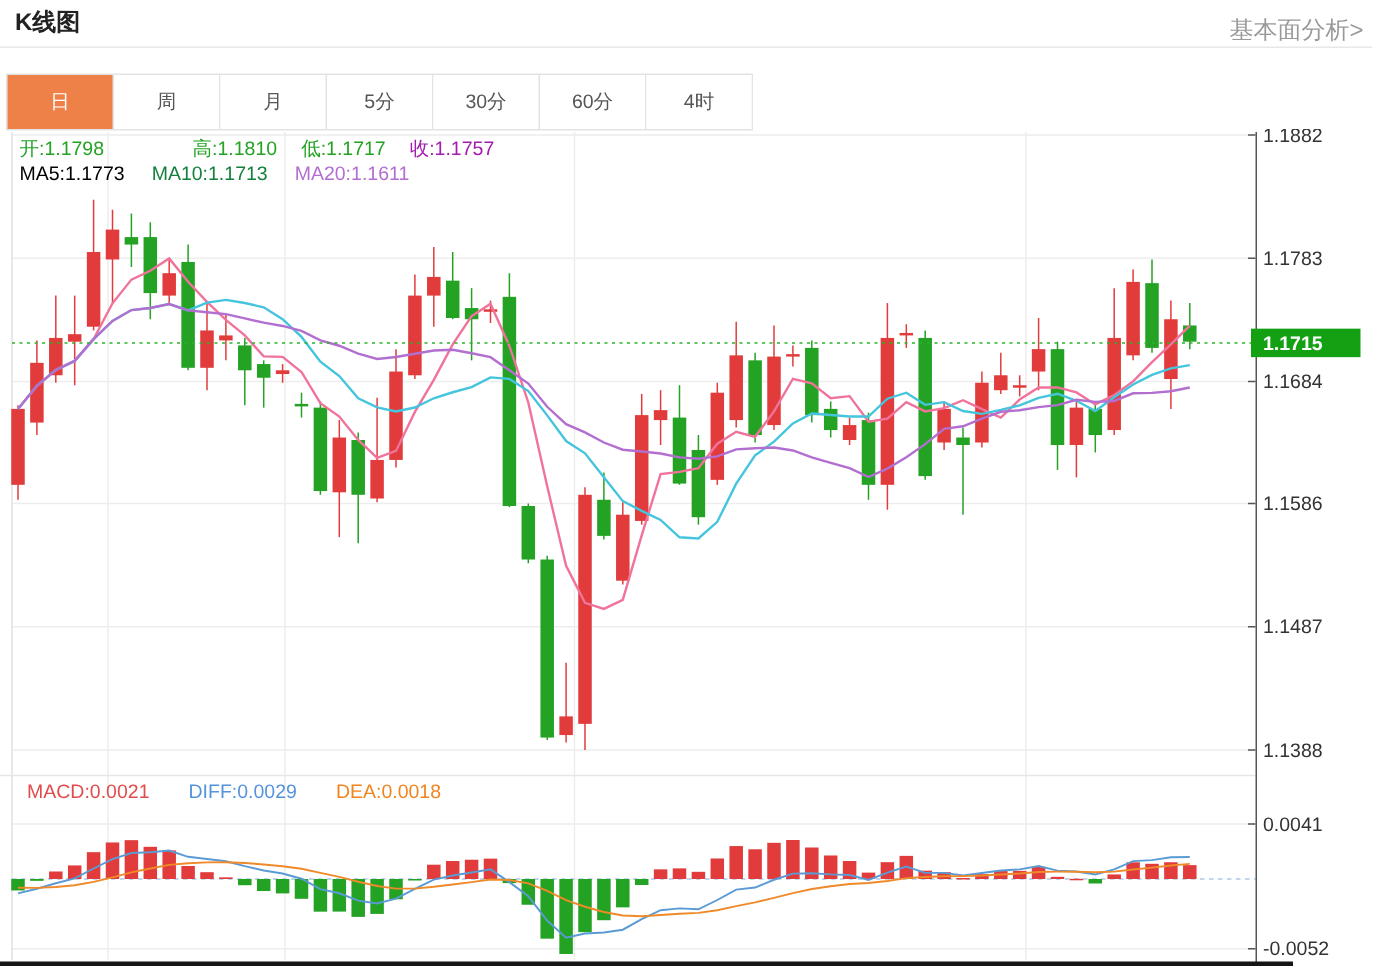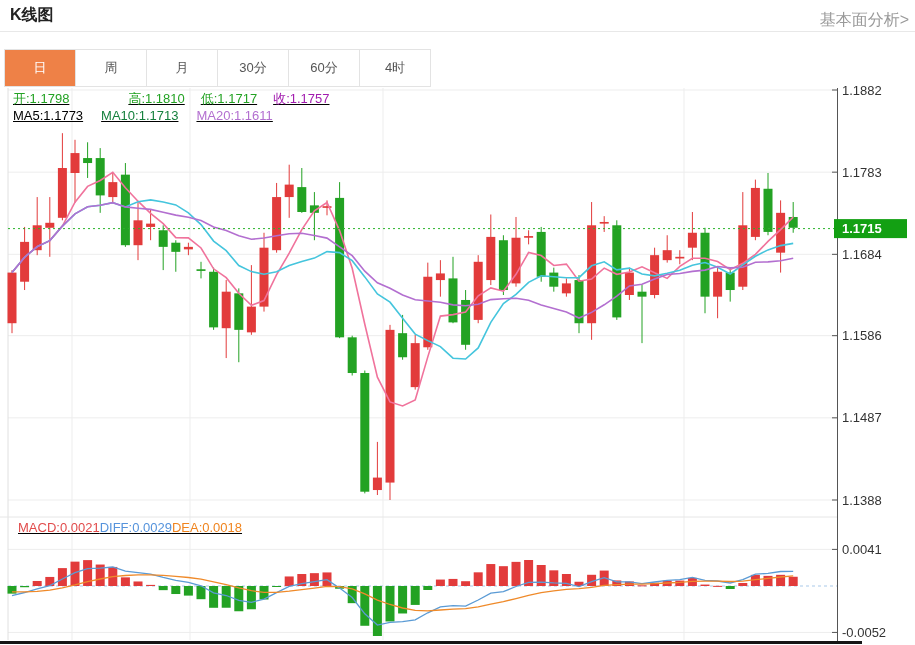--- a/index.html
+++ b/index.html
@@ -6,37 +6,38 @@
   #page{position:relative;width:915px;height:645px;overflow:hidden;background:#fff;}
   .title{position:absolute;left:10px;top:5px;font-size:16px;font-weight:bold;color:#222;}
   .toplink{position:absolute;right:6px;top:10px;font-size:16px;color:#999;cursor:pointer;}
   .hr{position:absolute;left:0;top:31px;width:915px;height:1px;background:#e8e8e8;}
   .tabbar{position:absolute;left:4px;top:49px;display:flex;border:1px solid #e3e3e3;background:#fff;}
   .tab{width:70px;height:36px;line-height:36px;text-align:center;font-size:13px;color:#555;
        background:#fff;border-right:1px solid #e3e3e3;cursor:pointer;user-select:none;}
   .tab:last-child{border-right:none;}
   .tab.active{background:#ee8147;color:#fff;}
   #kchart{position:absolute;left:0;top:86px;}
-  .legend{position:absolute;font-size:13px;display:flex;white-space:nowrap;z-index:3;text-decoration:underline;}
+  .legend{position:absolute;font-size:13px;display:flex;white-space:nowrap;z-index:3;}
   #legend-ohlc{left:13px;top:90px;gap:16px;}
   #legend-ma{left:13px;top:108px;gap:18px;}
-  #legend-macd{left:18px;top:520px;}
+  #legend-macd{left:18px;top:520px;gap:26px;}
   .legend span{display:inline-block;}
 </style>
 </head>
 <body>
 
 <div id="page">
   <div class="title">K线图</div>
   <div class="toplink">基本面分析&gt;</div>
   <div class="hr"></div>
   <div class="tabbar" id="tabbar">
       <div class="tab active">日</div>
       <div class="tab">周</div>
       <div class="tab">月</div>
+      <div class="tab">5分</div>
       <div class="tab">30分</div>
       <div class="tab">60分</div>
       <div class="tab">4时</div>
     </div>
   <div class="legend" id="legend-ohlc">
       <span style="color: rgb(35, 162, 35);">开:1.1798</span>
       <span style="color: rgb(35, 162, 35); margin-left: 43px;">高:1.1810</span>
       <span style="color: rgb(35, 162, 35);">低:1.1717</span>
       <span style="color: #a21caf;">收:1.1757</span>
     </div>

